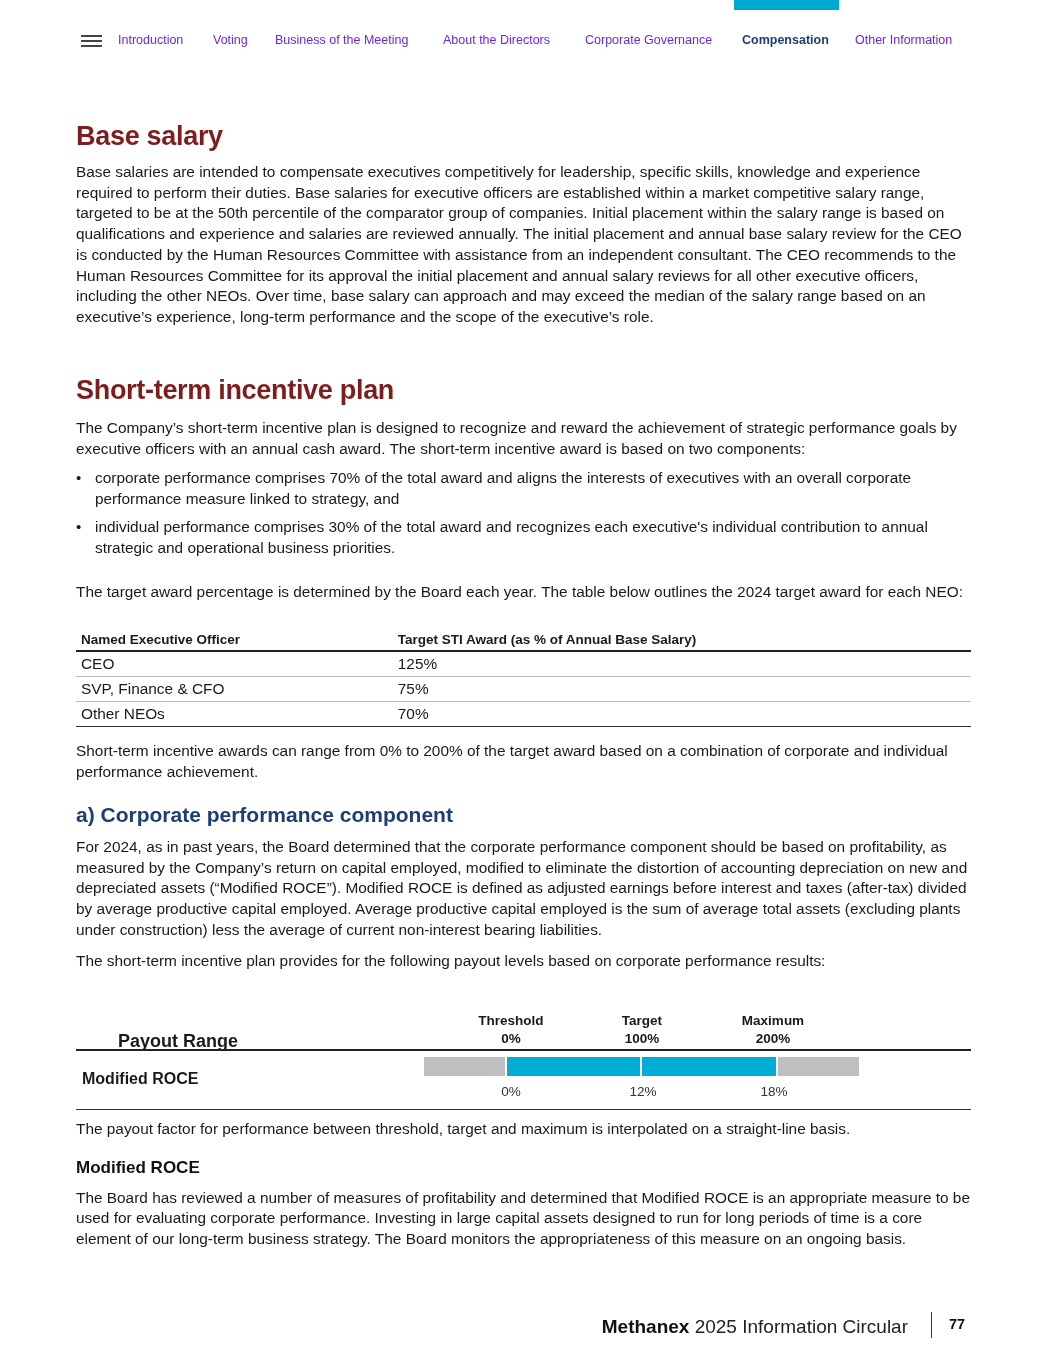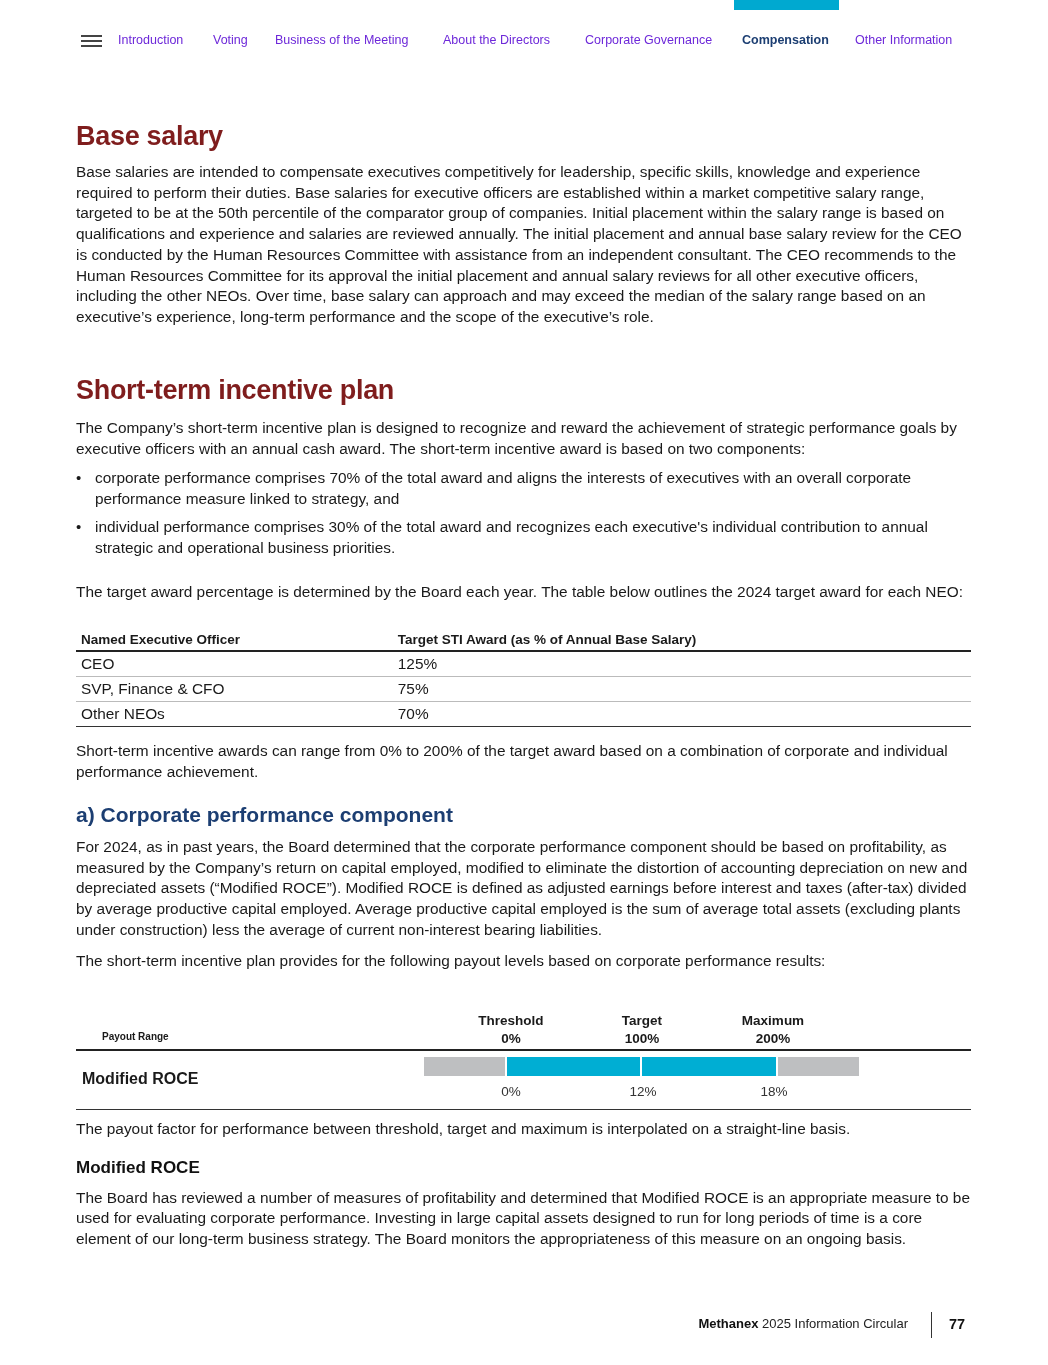--- a/index.html
+++ b/index.html
@@ -24,32 +24,32 @@
   ul.bullets li { position: relative; padding-left: 19px; font-size: 15.4px; line-height: 20.7px; margin-bottom: 7px; }
   ul.bullets li::before { content: "\2022"; position: absolute; left: 0; top: 0; font-size: 15px; }
 
   table.neo { width: 895px; border-collapse: collapse; font-size: 15.4px; }
   table.neo th { font-size: 13.5px; font-weight: bold; text-align: left; padding: 0 5px 2px 5px; border-bottom: 2px solid #222; height: 18px; }
   table.neo th.r, table.neo td.r { text-align: left; }
   table.neo td { padding: 0 5px; height: 24px; border-bottom: 1px solid #bbb; }
   table.neo tr:last-child td { border-bottom: 1.5px solid #333; }
 
   .payout { position: absolute; left: 76px; top: 1010px; width: 895px; height: 100px; }
-  .payout-head-label { position: absolute; left: 6px; top: 21px; font-size: 10px; font-weight: bold; padding-left: 20px; }
+  .payout-head-label { position: absolute; left: 22px; top: 21px; font-size: 18px; font-weight: bold; padding-left: 20px; }
   .payout-col-head { position: absolute; top: 2px; font-size: 13.5px; font-weight: bold; text-align: center; width: 100px; line-height: 18px; }
   .payout-rule-top { position: absolute; left: 0; top: 39px; width: 895px; height: 2px; background: #222; }
   .payout-rule-bottom { position: absolute; left: 0; top: 99px; width: 895px; height: 1px; background: #333; }
   .payout-row-label { position: absolute; left: 6px; top: 60px; font-size: 16px; font-weight: bold; }
   .bar { position: absolute; top: 47px; height: 19px; }
   .bar.grey { background: #bebfc1; }
   .bar.blue { background: #00aed3; }
   .tick { position: absolute; top: 74px; font-size: 13.5px; width: 60px; text-align: center; color: #333; }
 
   .footer { position: absolute; top: 1315px; left: 0; width: 1048px; height: 24px; }
-  .footer-title { position: absolute; right: 140px; top: 1px; font-size: 13px; color: #222; white-space: nowrap; }
+  .footer-title { position: absolute; right: 140px; top: 1px; font-size: 19px; color: #222; white-space: nowrap; }
   .footer-title b { font-weight: bold; color: #111; }
   .footer-sep { position: absolute; left: 931px; top: -3px; width: 1px; height: 26px; background: #333; }
   .footer-page { position: absolute; left: 949px; top: 1px; font-size: 14.5px; font-weight: bold; color: #111; }
 </style>
 </head>
 <body>
 
 <div class="nav">
   <div class="nav-indicator"></div>
   <div class="nav-menu-icon">

